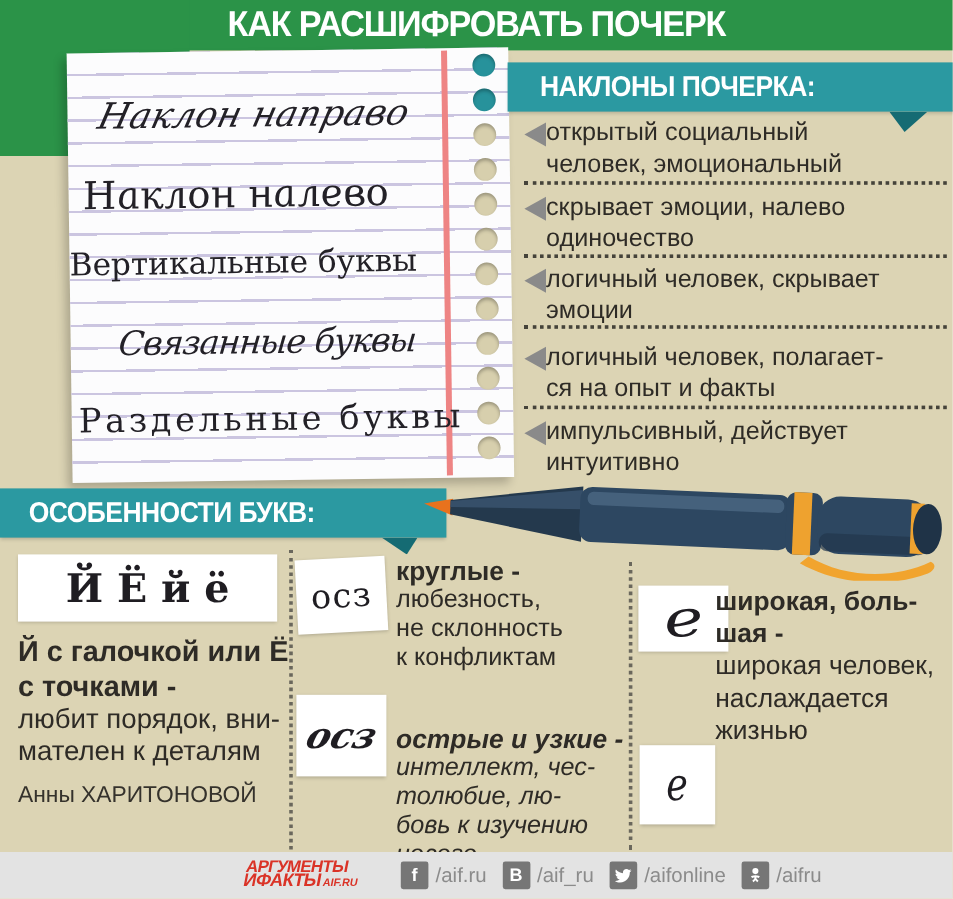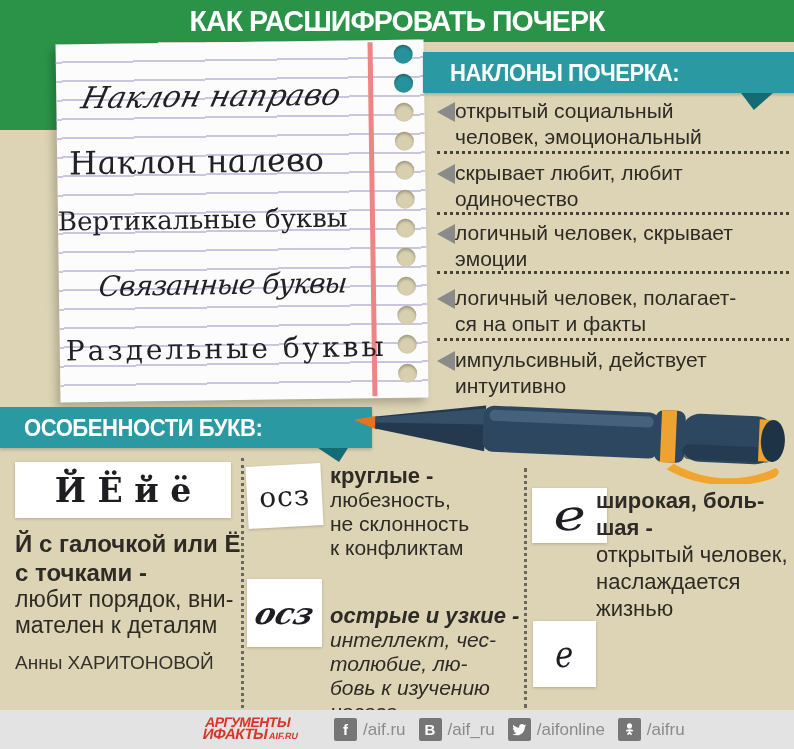--- a/index.html
+++ b/index.html
@@ -133,21 +133,21 @@
     <div class="tri"></div>
     <div class="itext">
         <div>открытый социальный</div>
         <div>человек, эмоциональный</div>
       </div>
   </div>
   <div class="dotsep" style="top:151px"></div>
   <div class="slant-item" style="top:160px">
     <div class="tri"></div>
     <div class="itext">
-        <div>скрывает любит, любит</div>
+        <div>скрывает эмоции, налево</div>
         <div>одиночество</div>
       </div>
   </div>
   <div class="dotsep" style="top:212px"></div>
   <div class="slant-item" style="top:220px">
     <div class="tri"></div>
     <div class="itext">
         <div>логичный человек, скрывает</div>
         <div>эмоции</div>
       </div>
@@ -228,21 +228,21 @@
     <div>бовь к изучению</div>
     <div>нового</div>
   </div>
 
   <div class="sample-box sb-r1">
     <span class="g">е</span>
   </div>
   <div class="btext col-r1">
     <div class="term">широкая, боль-</div>
     <div class="term">шая -</div>
-    <div>открытый человек,</div>
+    <div>широкая человек,</div>
     <div>наслаждается</div>
     <div>жизнью</div>
   </div>
   <div class="sample-box sb-r2">
     <span class="g">е</span>
   </div>
 
   <div class="footer"></div>
   <div class="logo">
     <div class="l1">АРГУМЕНТЫ</div>

